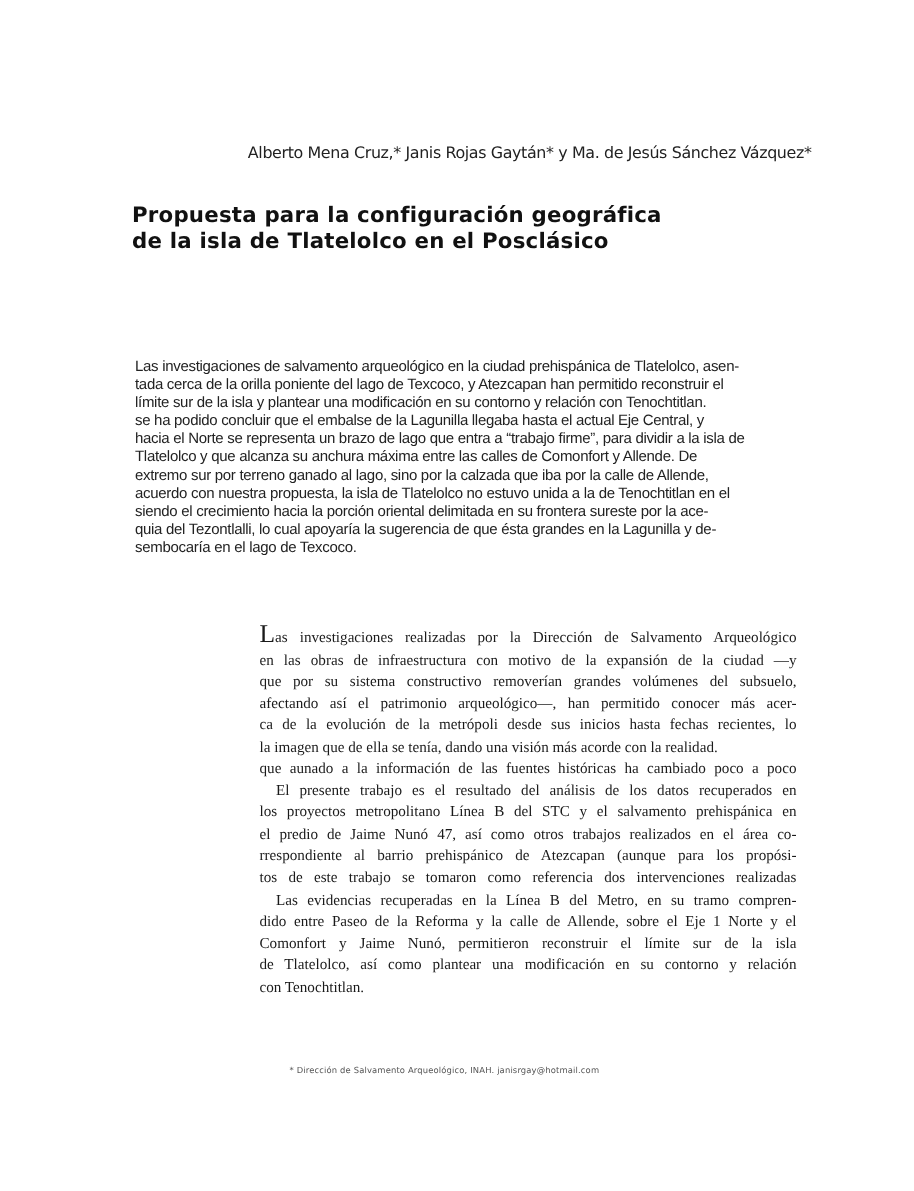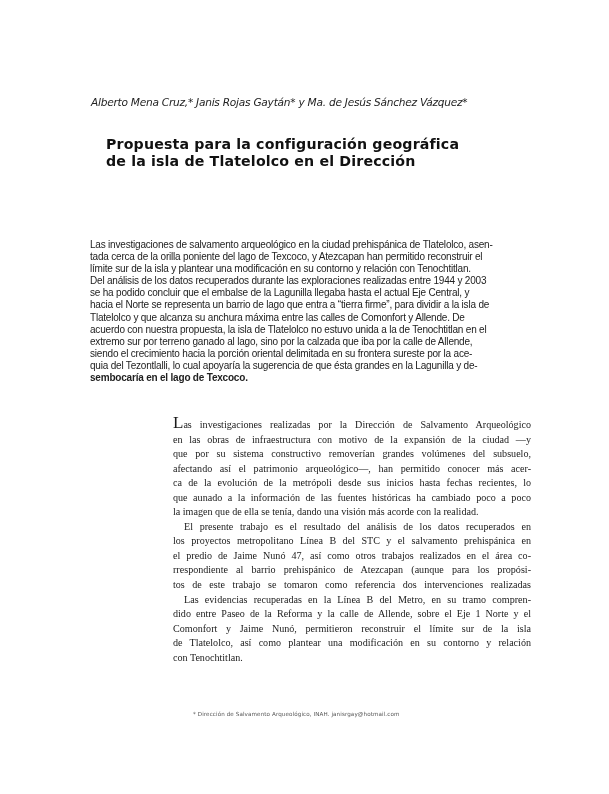--- a/index.html
+++ b/index.html
@@ -13,29 +13,29 @@
       position: relative;
       overflow: hidden;
       color: #1a1a1a;
     }
     .authors {
       position: absolute;
       left: 91px;
       top: 96px;
       width: 450px;
       font-family: "DejaVu Sans", sans-serif;
-      font-style: italic;
       font-size: 10.6px;
       letter-spacing: -0.25px;
       color: #222;
       white-space: nowrap;
+      text-align: right;
     }
     .title {
       position: absolute;
-      left: 106px;
+      left: 88px;
       top: 136px;
       width: 420px;
       font-family: "DejaVu Sans", sans-serif;
       font-weight: bold;
       font-size: 14.2px;
       line-height: 17px;
       letter-spacing: 0.15px;
       color: #111;
     }
     .title span { display: block; white-space: nowrap; }
@@ -45,21 +45,21 @@
       top: 239px;
       width: 344px;
       font-family: "Liberation Sans", sans-serif;
       font-size: 10px;
       line-height: 12.1px;
       letter-spacing: -0.2px;
       text-align: justify;
       color: #222;
     }
     .abstract span.line { display: block; text-align: justify; text-align-last: justify; white-space: nowrap; }
-    .abstract span.line.last { text-align-last: left; font-weight: bold; }
+    .abstract span.line.last { text-align-last: left; }
     .body {
       position: absolute;
       left: 173px;
       top: 418px;
       width: 358px;
       font-family: Liberation Serif, serif;
       font-size: 10.1px;
       line-height: 14.55px;
       color: #1a1a1a;
     }
@@ -82,47 +82,46 @@
       white-space: nowrap;
     }
   </style>
 </head>
 <body>
 
 <div class="authors">Alberto Mena Cruz,* Janis Rojas Gaytán* y Ma. de Jesús Sánchez Vázquez*</div>
 
 <div class="title">
   <span>Propuesta para la configuración geográfica</span>
-  <span>de la isla de Tlatelolco en el Dirección</span>
+  <span>de la isla de Tlatelolco en el Posclásico</span>
 </div>
 
 <div class="abstract">
   <span class="line">Las investigaciones de salvamento arqueológico en la ciudad prehispánica de Tlatelolco, asen-</span>
   <span class="line">tada cerca de la orilla poniente del lago de Texcoco, y Atezcapan han permitido reconstruir el</span>
   <span class="line">límite sur de la isla y plantear una modificación en su contorno y relación con Tenochtitlan.</span>
-  <span class="line">Del análisis de los datos recuperados durante las exploraciones realizadas entre 1944 y 2003</span>
   <span class="line">se ha podido concluir que el embalse de la Lagunilla llegaba hasta el actual Eje Central, y</span>
-  <span class="line">hacia el Norte se representa un barrio de lago que entra a “tierra firme”, para dividir a la isla de</span>
+  <span class="line">hacia el Norte se representa un brazo de lago que entra a “trabajo firme”, para dividir a la isla de</span>
   <span class="line">Tlatelolco y que alcanza su anchura máxima entre las calles de Comonfort y Allende. De</span>
+  <span class="line">extremo sur por terreno ganado al lago, sino por la calzada que iba por la calle de Allende,</span>
   <span class="line">acuerdo con nuestra propuesta, la isla de Tlatelolco no estuvo unida a la de Tenochtitlan en el</span>
-  <span class="line">extremo sur por terreno ganado al lago, sino por la calzada que iba por la calle de Allende,</span>
   <span class="line">siendo el crecimiento hacia la porción oriental delimitada en su frontera sureste por la ace-</span>
   <span class="line">quia del Tezontlalli, lo cual apoyaría la sugerencia de que ésta grandes en la Lagunilla y de-</span>
   <span class="line last">sembocaría en el lago de Texcoco.</span>
 </div>
 
 <div class="body">
   <p>
     <span class="line"><span class="dropcap">L</span><span>as investigaciones realizadas por la Dirección de Salvamento Arqueológico</span></span>
     <span class="line">en las obras de infraestructura con motivo de la expansión de la ciudad —y</span>
     <span class="line">que por su sistema constructivo removerían grandes volúmenes del subsuelo,</span>
     <span class="line">afectando así el patrimonio arqueológico—, han permitido conocer más acer-</span>
     <span class="line">ca de la evolución de la metrópoli desde sus inicios hasta fechas recientes, lo</span>
+    <span class="line last">la imagen que de ella se tenía, dando una visión más acorde con la realidad.</span>
     <span class="line">que aunado a la información de las fuentes históricas ha cambiado poco a poco</span>
-    <span class="line last">la imagen que de ella se tenía, dando una visión más acorde con la realidad.</span>
   </p>
   <p>
     <span class="line indent">El presente trabajo es el resultado del análisis de los datos recuperados en</span>
     <span class="line">los proyectos metropolitano Línea B del STC y el salvamento prehispánica en</span>
     <span class="line">el predio de Jaime Nunó 47, así como otros trabajos realizados en el área co-</span>
     <span class="line">rrespondiente al barrio prehispánico de Atezcapan (aunque para los propósi-</span>
     <span class="line">tos de este trabajo se tomaron como referencia dos intervenciones realizadas</span>
   </p>
   <p>
     <span class="line indent">Las evidencias recuperadas en la Línea B del Metro, en su tramo compren-</span>

